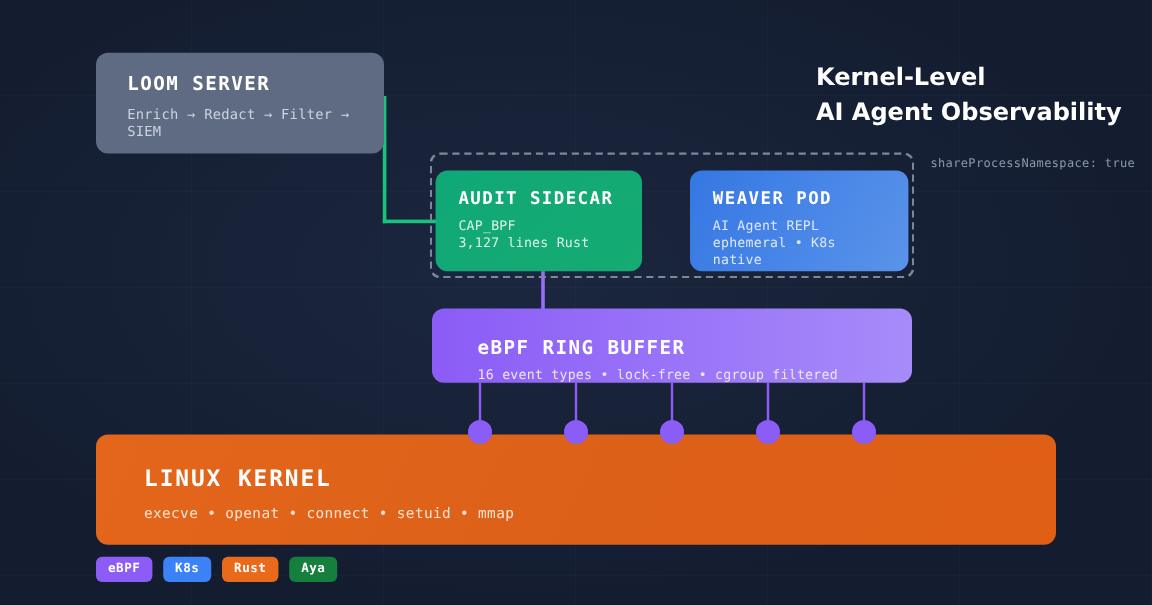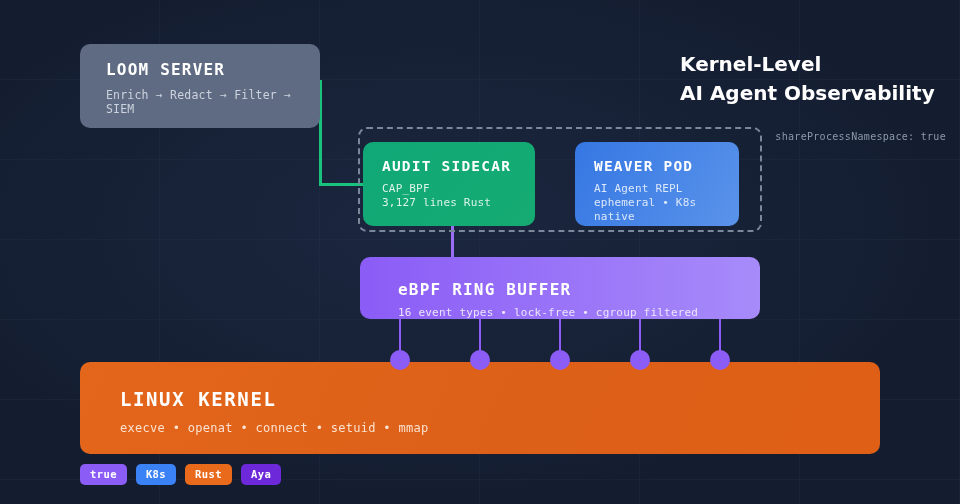--- a/index.html
+++ b/index.html
@@ -87,21 +87,21 @@
   #audit-sidecar .title { font-size: 14.5px; }
   #audit-sidecar .sub {
     font-size: 11px;
     color: #dbf3e9;
     margin-top: 8px;
     line-height: 14px;
   }
 
   
   #weaver-pod {
-    left: 575px; top: 142px; width: 164px; height: 84px;
+    left: 575px; top: 142px; width: 182px; height: 84px;
     background: linear-gradient(120deg, #3577e3 0%, #5a93ea 100%);
     padding: 16px 19px;
   }
   #weaver-pod .title { font-size: 14.5px; }
   #weaver-pod .sub {
     font-size: 11px;
     color: #dce8fb;
     margin-top: 8px;
     line-height: 14px;
   }
@@ -234,19 +234,19 @@
     <div class="sub">execve • openat • connect • setuid • mmap</div>
   </div>
 
   <div class="drop-dot" style="left:390px"></div>
   <div class="drop-dot" style="left:470px"></div>
   <div class="drop-dot" style="left:550px"></div>
   <div class="drop-dot" style="left:630px"></div>
   <div class="drop-dot" style="left:710px"></div>
 
   <div id="badges">
-    <span class="badge" style="background: rgb(139, 92, 246);">true</span>
+    <span class="badge" style="background: rgb(139, 92, 246);">eBPF</span>
     <span class="badge" style="background: rgb(59, 130, 246);">K8s</span>
     <span class="badge" style="background: rgb(234, 106, 27);">Rust</span>
-    <span class="badge" style="background: #6d28d9;">Aya</span>
+    <span class="badge" style="background: #15803d;">Aya</span>
   </div>
 
 </div>
 
 </body></html>

